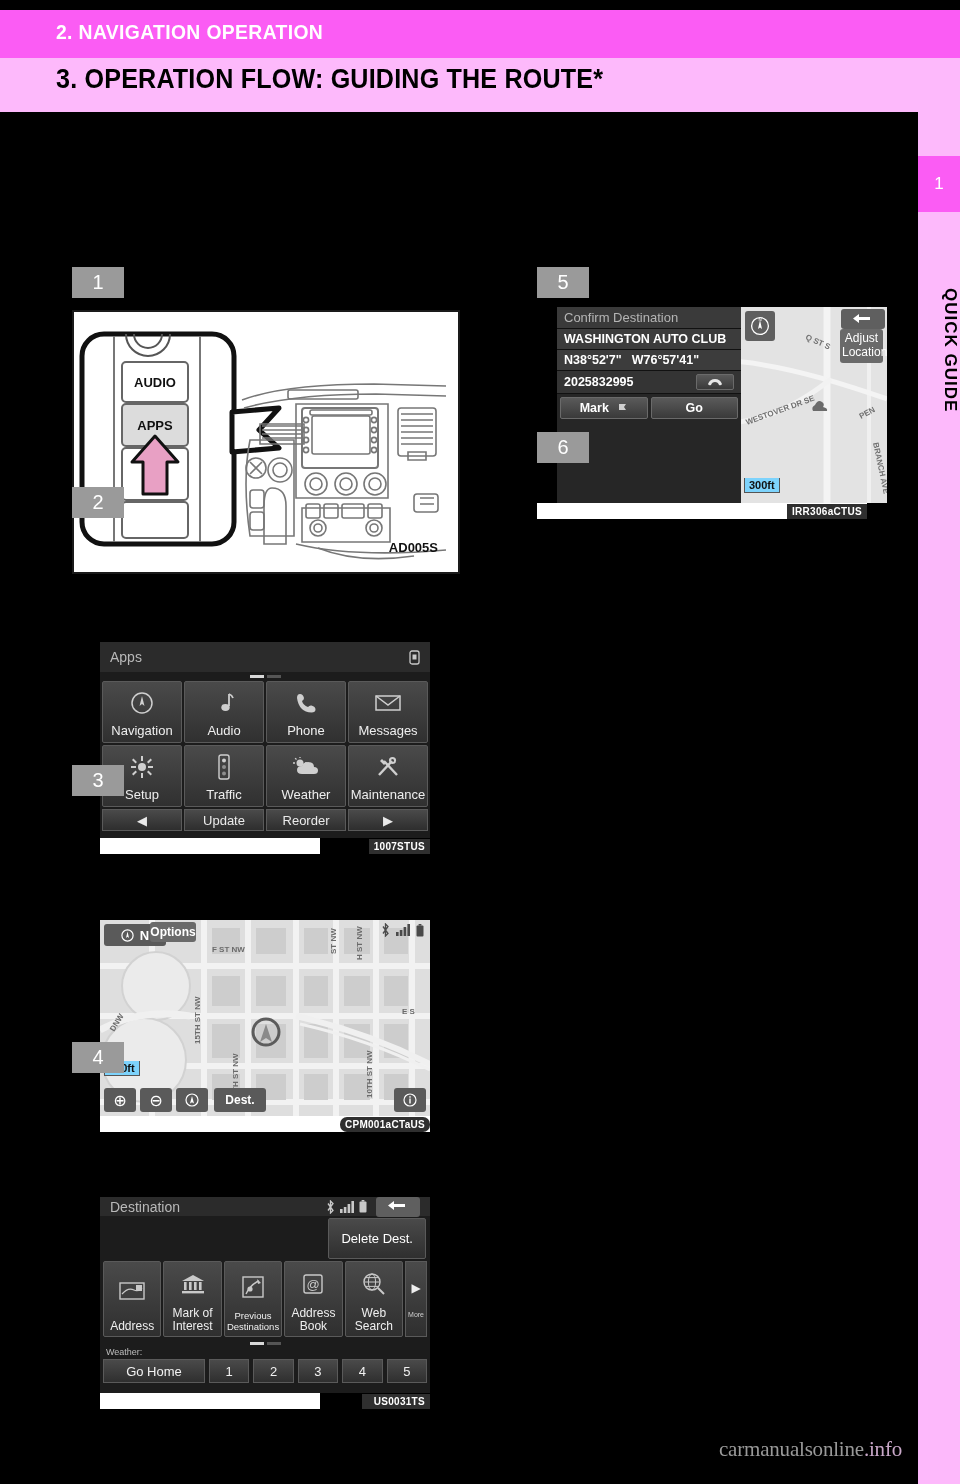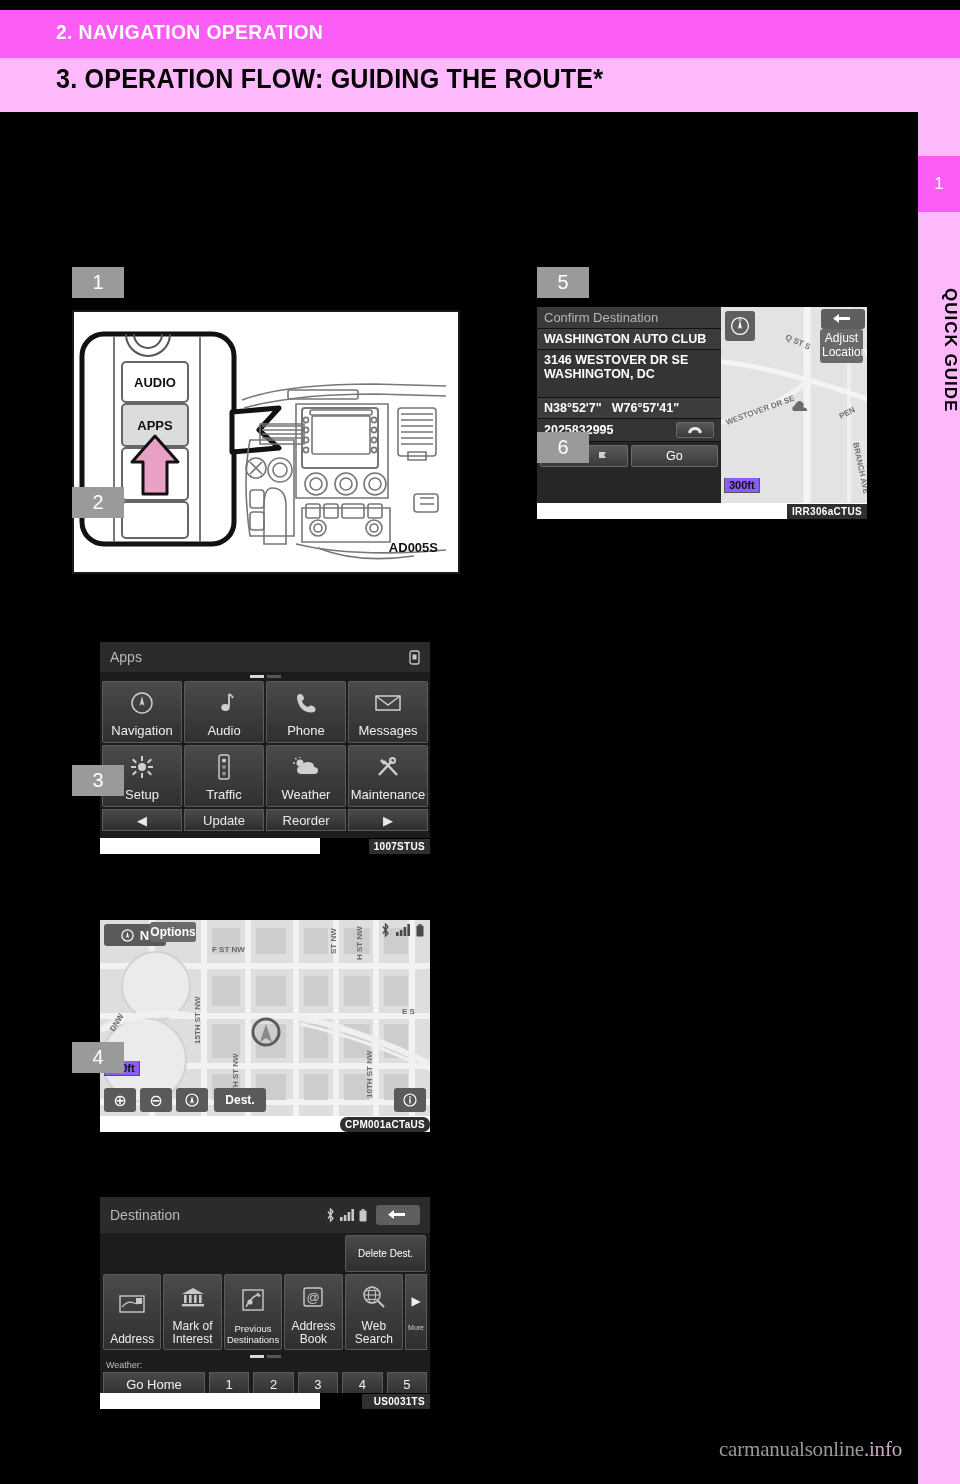--- a/index.html
+++ b/index.html
@@ -64,21 +64,21 @@
   .apps-dots i.off{background:#555;}
   .apps-bottom{display:flex;gap:2px;padding:2px;height:26px;}
   .apps-bottom div{flex:1;background:linear-gradient(#4a4a4a,#2e2e2e);border:1px solid #5a5a5a;
                    display:flex;align-items:center;justify-content:center;color:#eaeaea;font-size:13px;}
 
   
   .fig3{left:100px;top:808px;width:330px;height:196px;background:#dcdcdc;}
   .map-canvas{position:absolute;inset:0;overflow:hidden;}
   .mapbtn{position:absolute;background:#5a5a5a;color:#fff;border-radius:3px;
           display:flex;align-items:center;justify-content:center;font-size:12px;}
-  .scale-box{position:absolute;background:#8b5cf6;color:#111;font-size:11px;font-weight:bold;
+  .scale-box{position:absolute;background:#7dd3fc;color:#111;font-size:11px;font-weight:bold;
              padding:1px 4px;border:1px solid #555;border-top:none;}
 
   
   .fig4{left:100px;top:1085px;width:330px;height:196px;}
   .dest-row{display:flex;gap:2px;padding:0 3px;}
   .dest-tile{flex:1;height:76px;background:linear-gradient(#4a4a4a,#2f2f2f);
              border:1px solid #5a5a5a;border-radius:2px;color:#efefef;
              display:flex;flex-direction:column;align-items:center;justify-content:flex-end;
              padding-bottom:3px;text-align:center;line-height:1.05;font-size:12px;}
   .dest-tile .ico{flex:1;display:flex;align-items:center;justify-content:center;font-size:19px;color:#c9c9c9;}
@@ -429,21 +429,21 @@
       </div>
 
       <div class="white-strip" style="width:330px;"></div>
       <div class="code-tag" style="bottom:-16px;border-radius:7px;">CPM001aCTaUS</div>
     </div>
 
     <div class="badge" style="left:72px;top:930px;">4</div>
 
     <div class="fig fig4">
       <div class="screen" style="width:330px;height:196px;">
-        <div class="scr-header" style="height:36px;">
+        <div class="scr-header" style="height:19px;">
           <span>Destination</span>
           <span class="scr-statusicons">
             <svg width="9" height="14" viewBox="0 0 9 14">
                 <path d="M2 3.5 L7 10.5 L4.5 13 V1 L7 3.5 L2 10.5" fill="none" stroke="#c9c9c9" stroke-width="1.3"></path>
               </svg>
             <svg width="14" height="12" viewBox="0 0 14 12">
                 <rect x="0" y="8" width="2.6" height="4" fill="#c9c9c9"></rect>
                 <rect x="3.8" y="6" width="2.6" height="6" fill="#c9c9c9"></rect>
                 <rect x="7.6" y="3" width="2.6" height="9" fill="#c9c9c9"></rect>
                 <rect x="11.4" y="0" width="2.6" height="12" fill="#c9c9c9"></rect>
@@ -454,21 +454,21 @@
               </svg>
             <span style="display:inline-flex;align-items:center;justify-content:center;width:44px;height:20px;background:#5f5f5f;border-radius:3px;margin-left:4px;">
               <svg width="22" height="13" viewBox="0 0 22 13">
                   <path d="M7 1 L1 5.5 L7 10 V7 H18 V4 H7 Z" fill="#fff"></path>
                 </svg>
             </span>
           </span>
         </div>
         <div style="display:flex;justify-content:flex-end;padding:2px 4px;">
           <div style="background:linear-gradient(#4a4a4a,#2f2f2f);border:1px solid #5a5a5a;color:#fff;
-                      font-size:10px;padding:12px 12px;border-radius:2px;">Delete Dest.</div>
+                      font-size:13px;padding:12px 12px;border-radius:2px;">Delete Dest.</div>
         </div>
         <div class="dest-row">
           <div class="dest-tile">
             <span class="ico">
               <svg width="26" height="20" viewBox="0 0 26 20">
                   <rect x="1" y="2" width="24" height="16" fill="none" stroke="#c9c9c9" stroke-width="1.4"></rect>
                   <path d="M3 13 q6 -7 12 -4 q4 2 8 -2" stroke="#c9c9c9" stroke-width="1.2" fill="none"></path>
                   <rect x="17" y="4" width="6" height="6" fill="#c9c9c9"></rect>
                 </svg>
             </span>
@@ -537,29 +537,25 @@
           <div style="flex:1">5</div>
         </div>
       </div>
       <div class="white-strip" style="width:220px;"></div>
       <div class="code-tag" style="bottom:-16px;padding-left:12px;">US0031TS</div>
     </div>
 
     <div class="badge" style="left:537px;top:155px;">5</div>
 
     <div class="fig fig5">
-      <div class="screen" style="width:330px;height:196px;">
+      <div class="screen" style="width:330px;height:196px;margin-left:20px;">
 
         <div class="cd-left">
           <div class="cd-row cd-title">Confirm Destination</div>
           <div class="cd-row" style="background:#3c3c3c;">WASHINGTON AUTO CLUB</div>
-          <div class="cd-row" style="background:#343434;height:48px;">
-            <div>3146 WESTOVER DR SE</div>
-            <div>WASHINGTON, DC</div>
-          </div>
           <div class="cd-row" style="background:#3c3c3c;display:flex;gap:10px;">
             <span>N38°52'7"</span>
             <span>W76°57'41"</span>
           </div>
           <div class="cd-row" style="background:#343434;display:flex;align-items:center;">
             <span>2025832995</span>
             <span style="margin-left:auto;background:linear-gradient(#5a5a5a,#3a3a3a);border:1px solid #6a6a6a;
                          border-radius:2px;padding:1px 9px;display:inline-flex;">
               <svg width="18" height="12" viewBox="0 0 18 12">
                   <path d="M2 8 q2 -5 7 -5 q5 0 7 5 q-1 2 -3 1 q-1 -3 -4 -3 q-3 0 -4 3 q-2 1 -3 -1 z" fill="#e6e6e6"></path>
@@ -569,21 +565,21 @@
           <div style="display:flex;gap:3px;padding:3px 3px 0;">
             <div style="flex:1;background:linear-gradient(#5a5a5a,#3a3a3a);border:1px solid #6a6a6a;border-radius:2px;
                         color:#fff;font-size:12.5px;font-weight:bold;display:flex;align-items:center;justify-content:center;
                         gap:8px;height:22px;">
               <span>Mark</span>
               <svg width="11" height="11" viewBox="0 0 11 11">
                   <path d="M2 10 V1 H9 L7 4 L9 7 H2" fill="#cfcfcf"></path>
                 </svg>
             </div>
             <div style="flex:1;background:linear-gradient(#5a5a5a,#3a3a3a);border:1px solid #6a6a6a;border-radius:2px;
-                        color:#fff;font-size:12.5px;font-weight:normal;display:flex;align-items:center;justify-content:center;
+                        color:#fff;font-size:12.5px;font-weight:bold;display:flex;align-items:center;justify-content:center;
                         height:22px;">Go</div>
           </div>
         </div>
 
         <div class="cd-map">
           <svg width="146" height="196" viewBox="0 0 146 196">
             <rect width="146" height="196" fill="#e3e3e3"></rect>
             <path d="M86 -10 V210" stroke="#f4f4f4" stroke-width="7" fill="none"></path>
             <path d="M128 -10 V210" stroke="#f0f0f0" stroke-width="4" fill="none"></path>
             <path d="M-10 54 q60 4 156 38" stroke="#f4f4f4" stroke-width="5" fill="none"></path>

